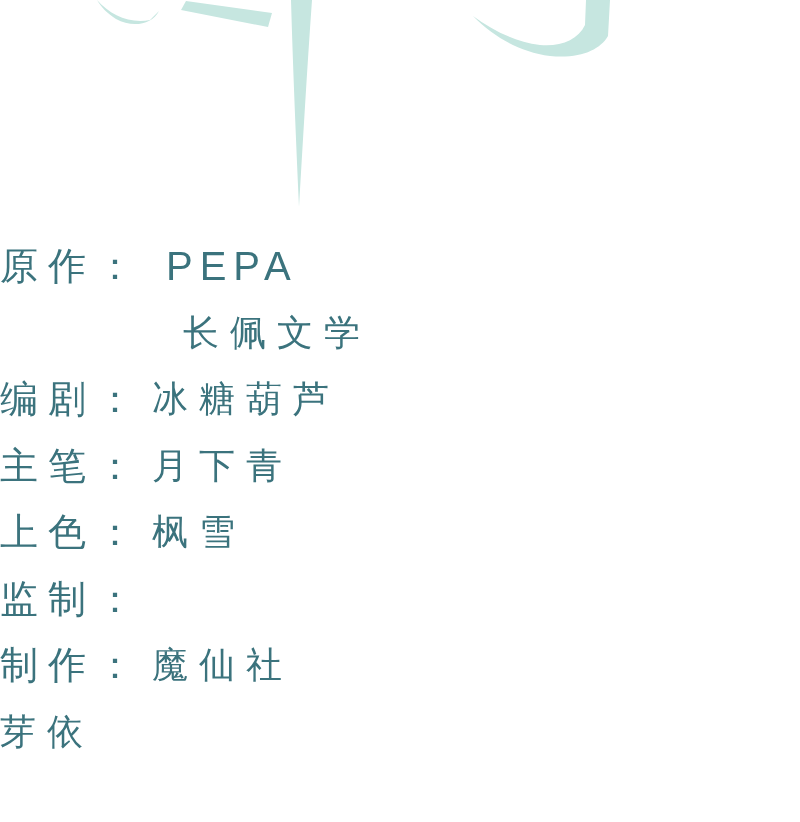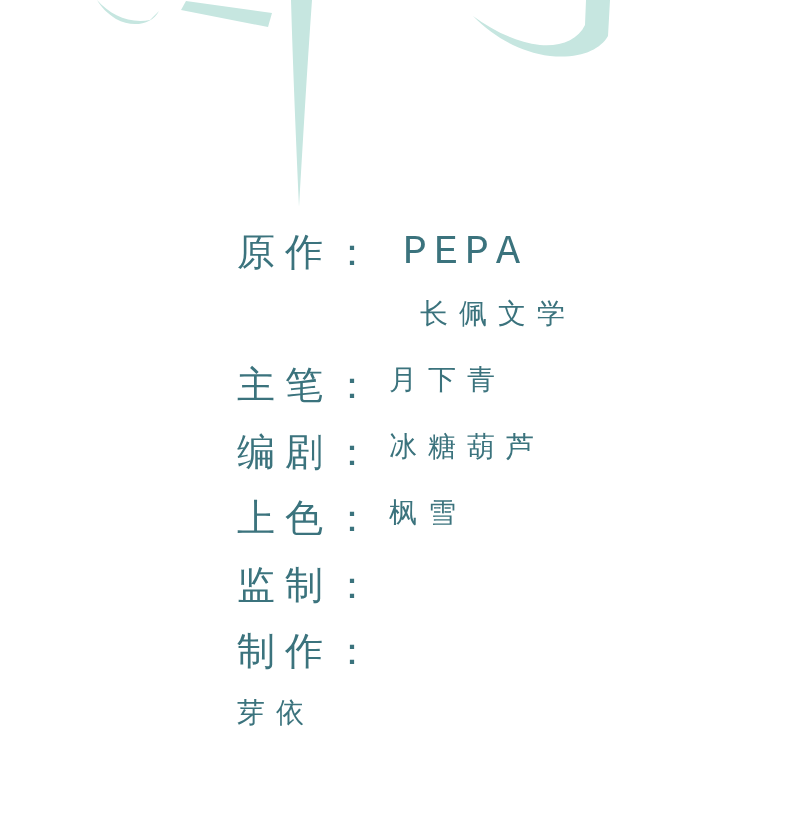--- a/index.html
+++ b/index.html
@@ -30,41 +30,40 @@
   
   .credits {
     position: absolute;
     top: 233px;
     left: 0;
     width: 800px;
     color: var(--ink, #3b737d);
   }
   .credit-row {
     display: flex;
-    align-items: flex-start;
+    align-items: center;
     height: 66.5px;
-    padding-left: 237px;
     box-sizing: border-box;
     white-space: nowrap;
   }
   .credit-role {
     display: inline-block;
     min-width: 152px;
     font-size: 38px;
     letter-spacing: 10px;
     line-height: 1;
   }
   .credit-name {
     display: inline-block;
-    font-size: 28px;
+    font-size: 36px;
     letter-spacing: 11px;
     line-height: 1;
   }
   .credit-name--latin {
-    font-family: Liberation Mono, monospace;
+    font-family: Liberation Sans, sans-serif;
     font-size: 40px;
     letter-spacing: 7px;
     margin-left: 14px;
   }
   .credit-row--continuation .credit-name {
     margin-left: 31px;
   }
 </style>
 </head>
 <body>
@@ -84,41 +83,42 @@
       <span class="credit-role">原作：</span>
       <span class="credit-name credit-name--latin">PEPA</span>
     </div>
 
     <div class="credit-row credit-row--continuation">
       <span class="credit-role"></span>
       <span class="credit-name">长佩文学</span>
     </div>
 
     <div class="credit-row">
-      <span class="credit-role">主笔：</span>
-      <span class="credit-name">月下青</span>
+      <span class="credit-role">编剧：</span>
+      <span class="credit-name">冰糖葫芦</span>
     </div>
 
     <div class="credit-row">
-      <span class="credit-role">编剧：</span>
-      <span class="credit-name">冰糖葫芦</span>
+      <span class="credit-role">主笔：</span>
+      <span class="credit-name">月下青</span>
     </div>
 
 
     <div class="credit-row">
       <span class="credit-role">上色：</span>
       <span class="credit-name">枫雪</span>
     </div>
 
     <div class="credit-row">
       <span class="credit-role">监制：</span>
     </div>
 
     <div class="credit-row">
       <span class="credit-role">制作：</span>
+      <span class="credit-name">魔仙社</span>
     </div>
 
     <div class="credit-row">
       <span class="credit-name">芽依</span>
     </div>
 
   </div>
 </div>
 
 </body></html>

